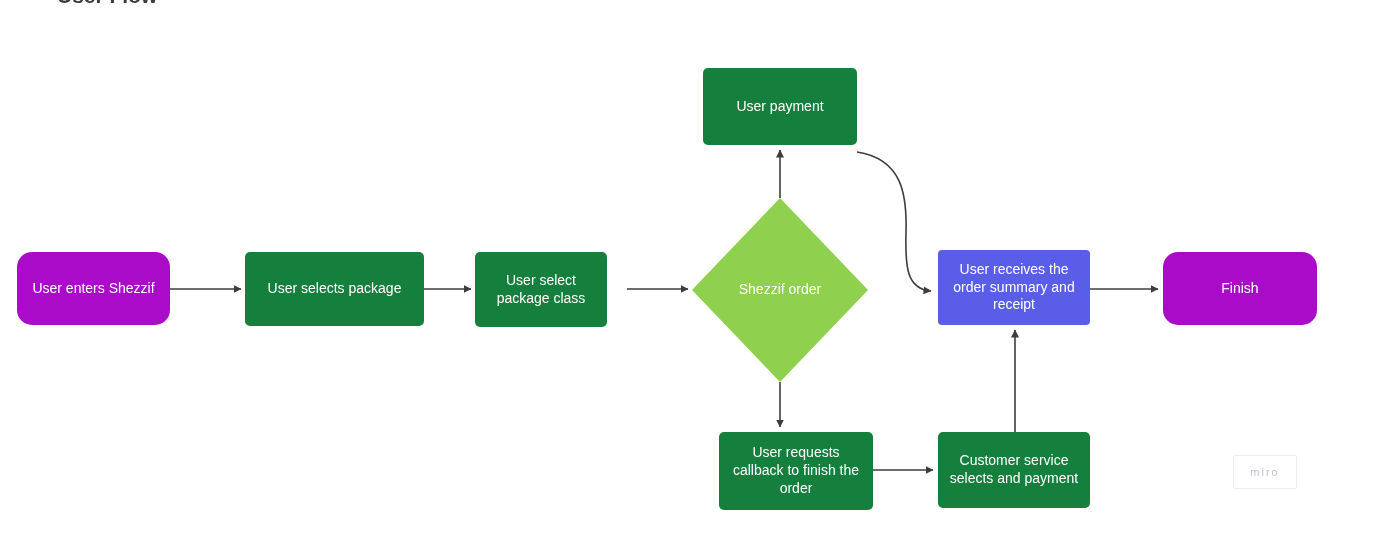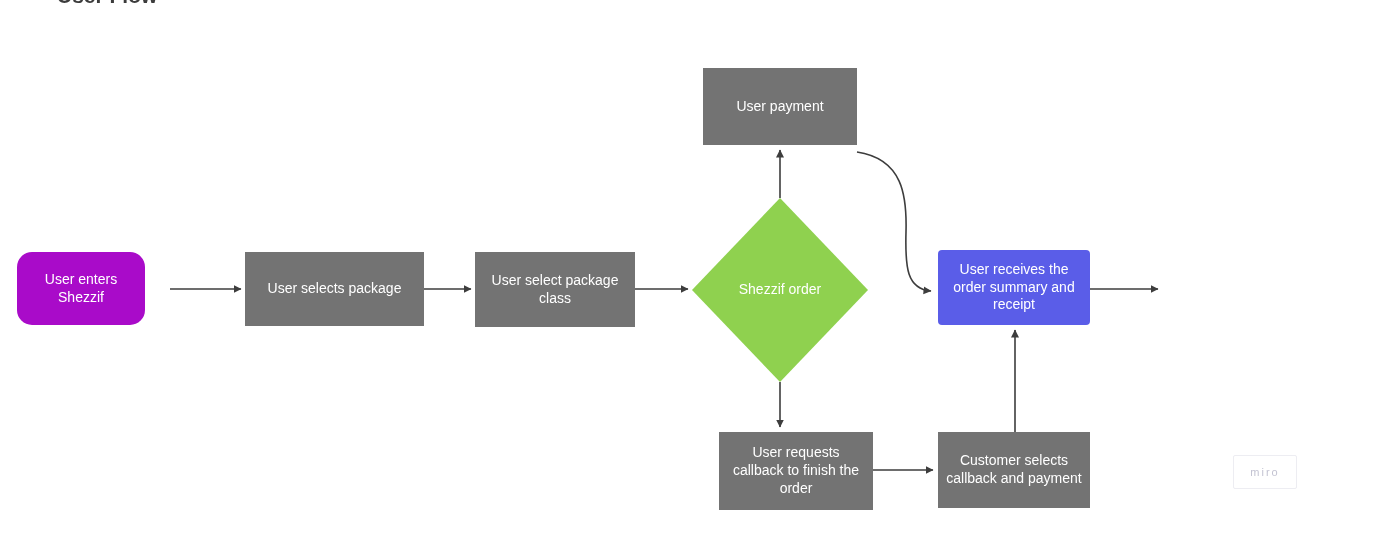--- a/index.html
+++ b/index.html
@@ -42,36 +42,36 @@
     font-size: 14px;
     line-height: 1.28;
     padding: 4px 8px;
     box-sizing: border-box;
   }
   .node.terminator {
     background: #a90bc9;
     border-radius: 15px;
   }
   .node.process {
-    background: #737373;
-    border-radius: 0;
+    background: #15803d;
+    border-radius: 5px;
   }
   .node.process-blue {
     background: #5a5de8;
     border-radius: 4px;
   }
   .node.decision {
     background: #8fd14f;
     clip-path: polygon(50% 0, 100% 50%, 50% 100%, 0 50%);
     padding: 0;
   }
   
-  #node-start            { left: 17px;   top: 252px; width: 128px; height: 73px; }
+  #node-start            { left: 17px;   top: 252px; width: 153px; height: 73px; }
   #node-select-package   { left: 245px;  top: 252px; width: 179px; height: 74px; }
-  #node-package-class    { left: 475px;  top: 252px; width: 160px; height: 75px; }
+  #node-package-class    { left: 475px;  top: 252px; width: 132px; height: 75px; }
   #node-package-order    { left: 692px;  top: 198px; width: 176px; height: 184px; }
   #node-user-payment     { left: 703px;  top: 68px;  width: 154px; height: 77px; }
   #node-order-summary    { left: 938px;  top: 250px; width: 152px; height: 75px; }
   #node-finish           { left: 1163px; top: 252px; width: 154px; height: 73px; }
   #node-request-callback { left: 719px;  top: 432px; width: 154px; height: 78px; }
   #node-cs-callback      { left: 938px;  top: 432px; width: 152px; height: 76px; }
 
   #watermark {
     position: absolute;
     left: 1233px;
@@ -132,26 +132,29 @@
   </div>
 
   <div id="node-user-payment" class="node process">
     <span>User payment</span>
   </div>
 
   <div id="node-order-summary" class="node process-blue">
     <span>User receives the order summary and receipt</span>
   </div>
 
+  <div id="node-finish" class="node terminator">
+    <span>Finish</span>
+  </div>
 
   <div id="node-request-callback" class="node process">
     <span>User requests callback to finish the order</span>
   </div>
 
   <div id="node-cs-callback" class="node process">
-    <span>Customer selects callback and payment</span>
+    <span>Customer service selects and payment</span>
   </div>
 
   <div id="watermark">
     <span>miro</span>
   </div>
 
 </div>
 
 </body></html>

